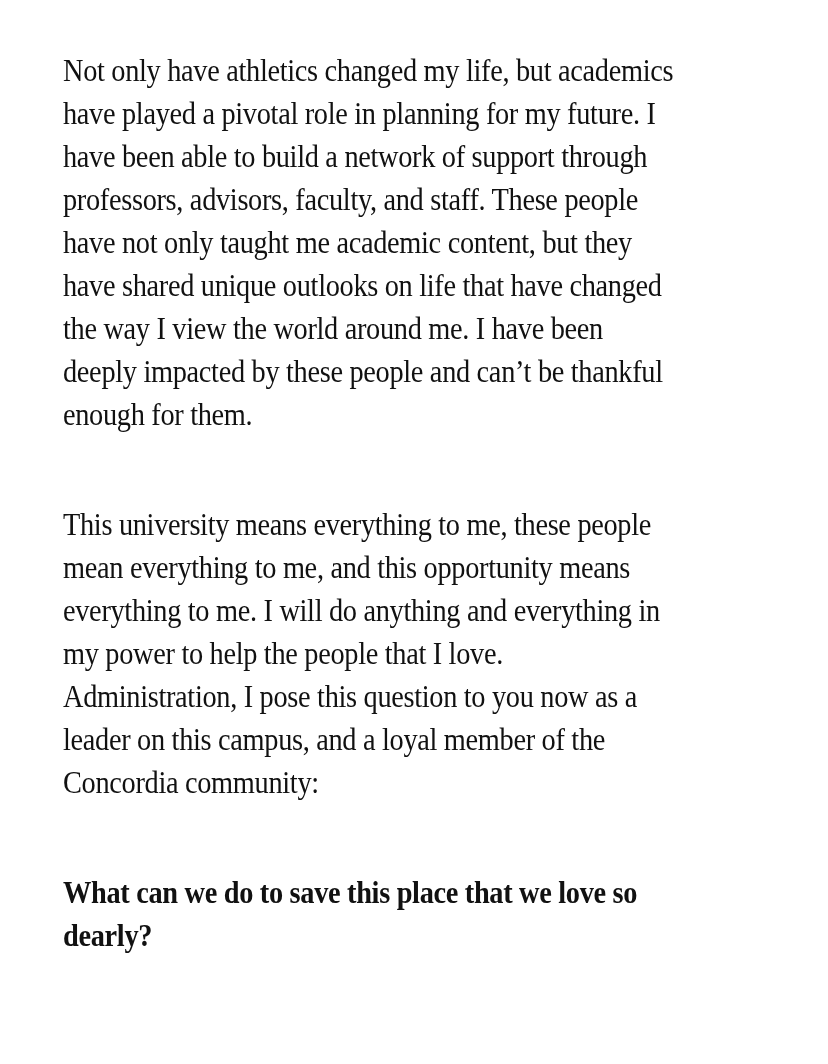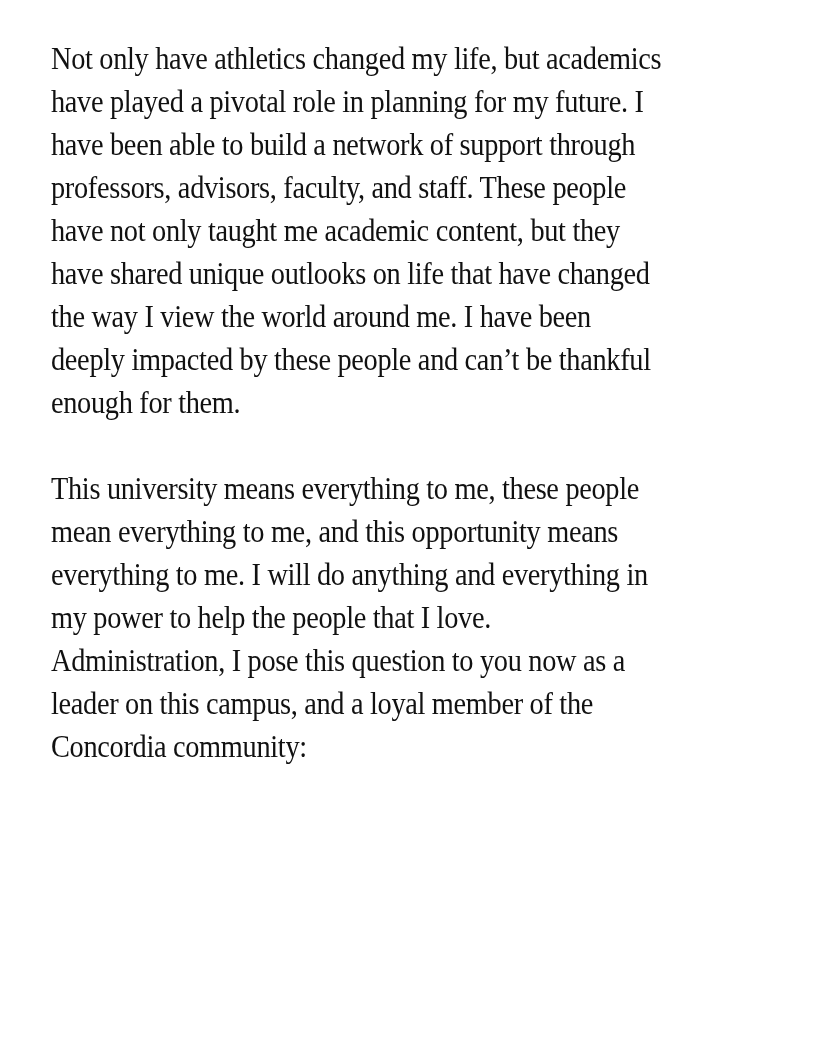--- a/index.html
+++ b/index.html
@@ -15,21 +15,21 @@
       font-family: "Liberation Serif", "DejaVu Serif", serif;
       color: #111111;
     }
     .doc {
       position: absolute;
       left: 51px;
       top: 38px;
       width: 760px;
     }
     .para {
-      margin: 0;
+      margin: 12px;
     }
     .line {
       display: block;
       font-size: 30.5px;
       line-height: 43px;
       white-space: nowrap;
       letter-spacing: -0.35px;
       transform: scaleX(0.93);
       transform-origin: left center;
     }
@@ -64,17 +64,21 @@
     <span class="line">mean everything to me, and this opportunity means</span>
     <span class="line">everything to me. I will do anything and everything in</span>
     <span class="line">my power to help the people that I love.</span>
     <span class="line">Administration, I pose this question to you now as a</span>
     <span class="line">leader on this campus, and a loyal member of the</span>
     <span class="line">Concordia community:</span>
   </p>
 
   <div class="gap"></div>
 
+  <p class="para bold">
+    <span class="line">What can we do to save this place that we love so</span>
+    <span class="line">dearly?</span>
+  </p>
 
   <div class="gap"></div>
 
 
 </div>
 
 </body></html>

